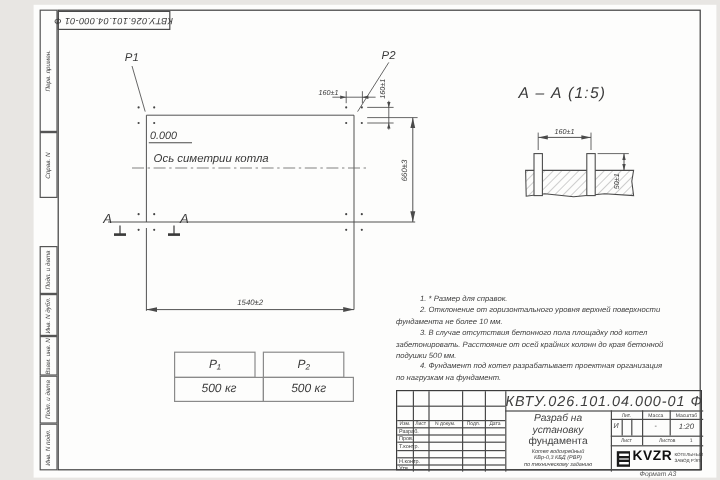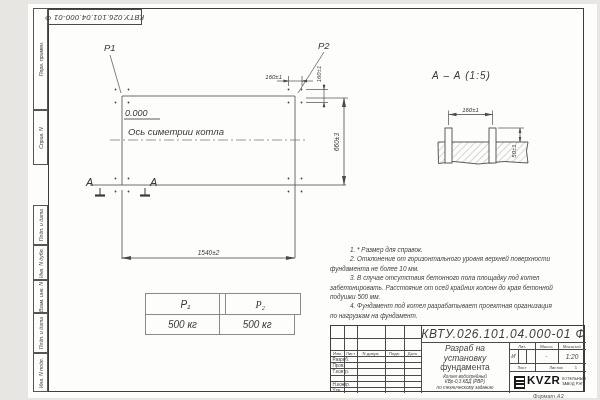--- a/index.html
+++ b/index.html
@@ -7,21 +7,21 @@
          font-family:"Liberation Sans",sans-serif;color:#3a3a3a;}
   .sheet{position:absolute;left:28px;top:4px;width:569px;height:394px;background:#fdfdfc;}
   .frame{position:absolute;left:20px;top:4px;width:536px;height:384px;border:1.4px solid #3c3c3c;box-sizing:border-box;}
   .stripbox{position:absolute;left:5px;width:15px;border:0.8px solid #555;box-sizing:border-box;}
   .stripbox span{position:absolute;left:50%;top:50%;transform:translate(-50%,-50%) rotate(-90deg);
                  white-space:nowrap;font-size:5.2px;font-style:italic;color:#444;}
   .topdoc{position:absolute;left:20px;top:5px;width:94px;height:16px;border:0.9px solid #4a4a4a;
           box-sizing:border-box;display:flex;align-items:center;justify-content:center;}
   .topdoc span{transform:rotate(180deg);font-size:7.6px;font-style:italic;white-space:nowrap;letter-spacing:0.3px;}
   svg text{font-family:"Liberation Sans",sans-serif;fill:#3a3a3a;}
-  .secTitle{position:absolute;left:404px;top:66px;font-size:10px;font-style:italic;letter-spacing:1px;}
+  .secTitle{position:absolute;left:404px;top:66px;font-size:13px;font-style:italic;letter-spacing:1px;}
   .notes{position:absolute;left:302px;top:241px;width:254px;font-size:6.4px;font-style:italic;
          line-height:9.4px;color:#404040;}
   .notes .ind{padding-left:20px;}
   .ltable{position:absolute;left:117px;top:289px;width:150px;height:42px;}
   .ltable .cell{position:absolute;border:0.8px solid #8a8a8a;box-sizing:border-box;display:flex;
                 align-items:center;justify-content:center;font-style:italic;}
   .ltable .hdr{font-size:10px;} .ltable .val{font-size:10px;}
   .tblk{position:absolute;left:302px;top:321px;width:255px;height:67px;border:1.2px solid #3c3c3c;box-sizing:border-box;}
   .tl{position:absolute;background:#4a4a4a;}
   .tx{position:absolute;white-space:nowrap;color:#3f3f3f;}
@@ -176,22 +176,22 @@
     <div class="ind">2. Отклонение от горизонтального уровня верхней поверхности</div>
     <div>фундамента не более 10 мм.</div>
     <div class="ind">3. В случае отсутствия бетонного пола площадку под котел</div>
     <div>забетонировать. Расстояние от осей крайних колонн до края бетонной</div>
     <div>подушки 500 мм.</div>
     <div class="ind">4. Фундамент под котел разрабатывает проектная организация</div>
     <div>по нагрузкам на фундамент.</div>
   </div>
 
   <div class="ltable">
-    <div class="cell hdr" style="left:0;top:0;width:81px;height:22px;">P₁</div>
-    <div class="cell hdr" style="left:74.2px;top:0;width:82px;height:22px;font-family:Liberation Serif, serif;">P₂</div>
+    <div class="cell hdr" style="left:0;top:0;width:68px;height:22px;">P₁</div>
+    <div class="cell hdr" style="left:74.2px;top:0;width:68px;height:22px;">P₂</div>
     <div class="cell val" style="left:0;top:21.2px;width:75px;height:21px;">500 кг</div>
     <div class="cell val" style="left:74.2px;top:21.2px;width:76px;height:21px;">500 кг</div>
   </div>
 
   <div class="tblk">
 
     <div class="tl" style="left:13px;top:0;width:0.8px;height:67px;"></div>
     <div class="tl" style="left:26px;top:0;width:0.8px;height:67px;"></div>
     <div class="tl" style="left:54px;top:0;width:0.8px;height:67px;"></div>
     <div class="tl" style="left:73px;top:0;width:0.8px;height:67px;"></div>

